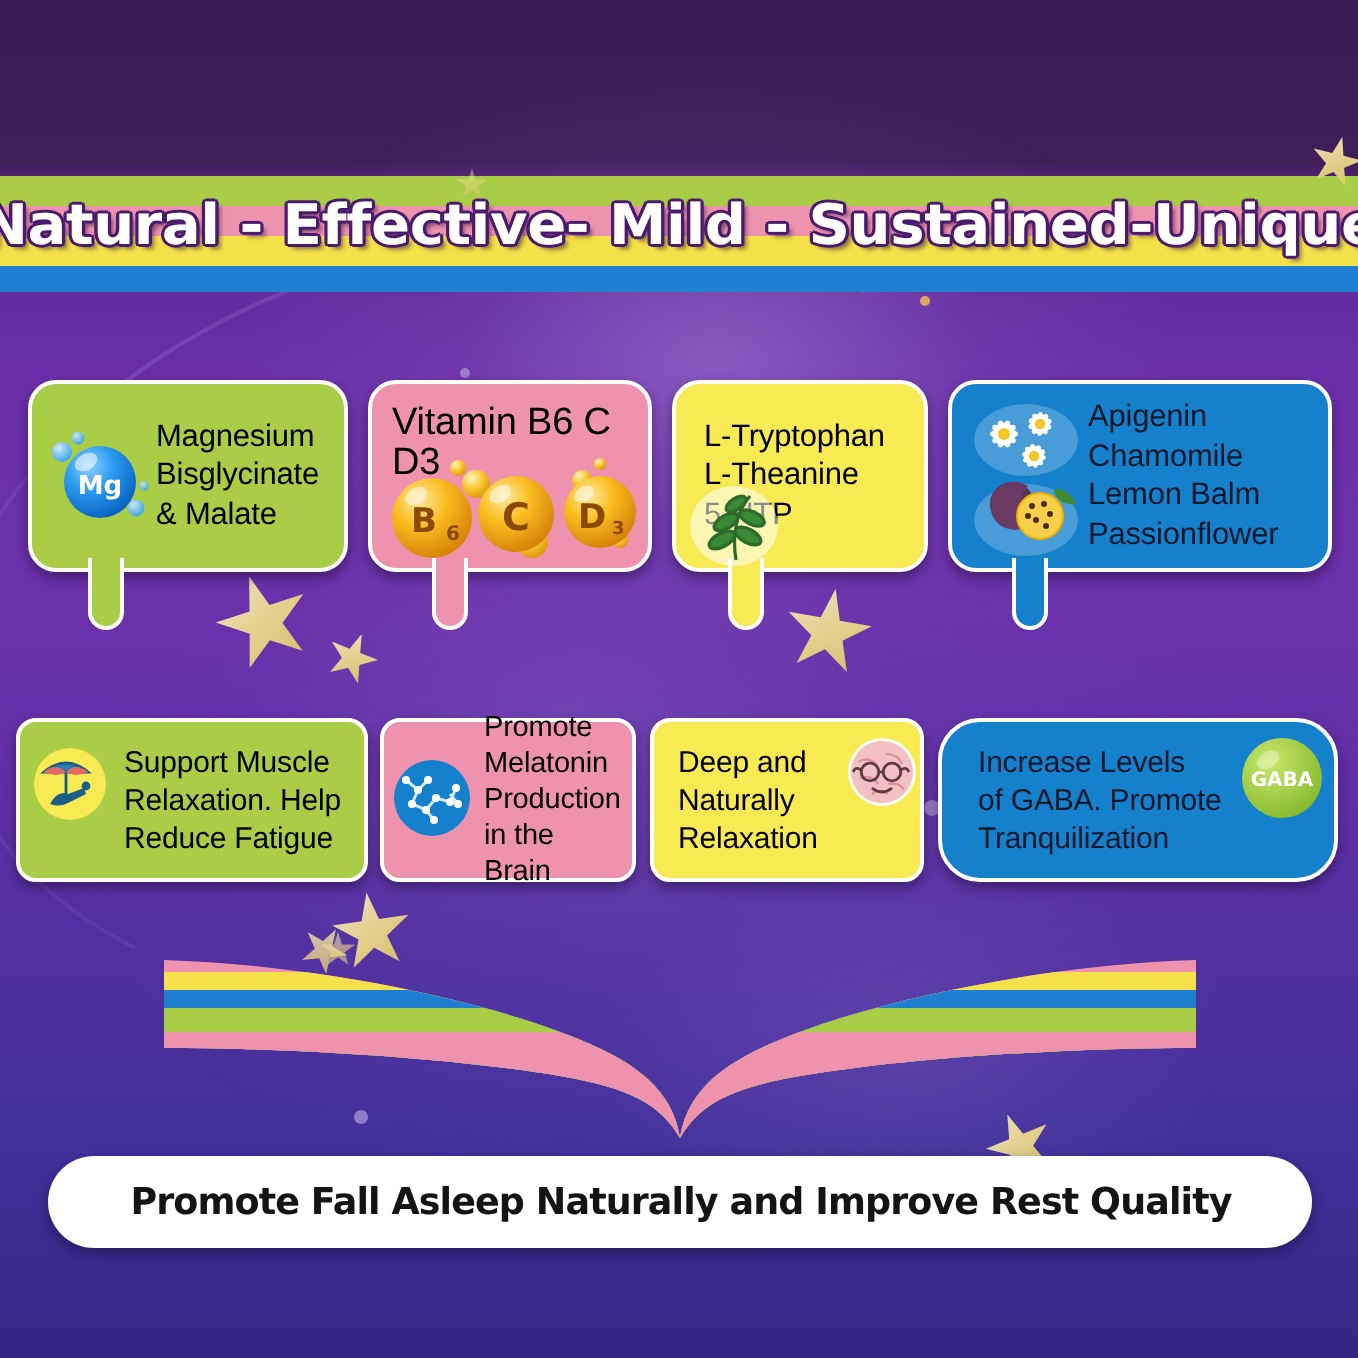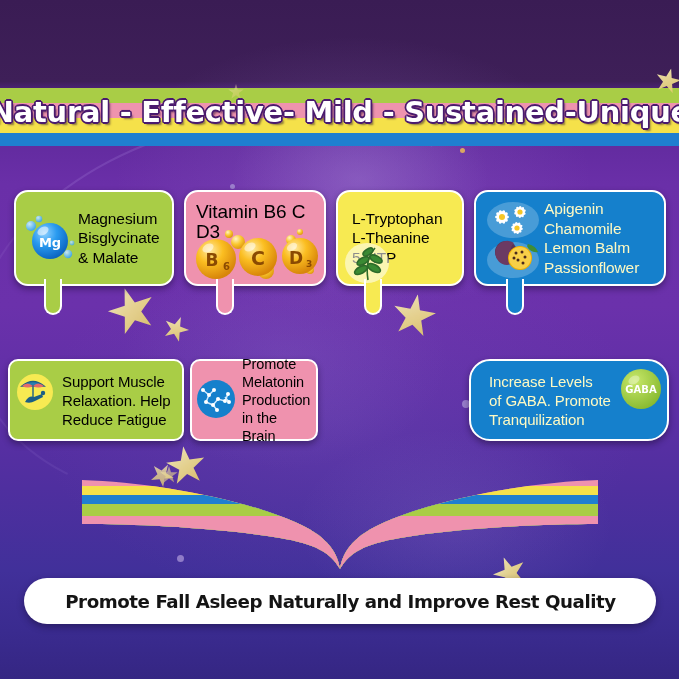--- a/index.html
+++ b/index.html
@@ -108,21 +108,21 @@
     font-size:15.5px; line-height:19.5px;
     color:#000000;
     font-family:"Liberation Sans", sans-serif;
     white-space:pre-line;
     letter-spacing:-0.1px;
   }
   .card.lime  { background:#a9cd46; }
   .card.pink  { background:#ef92ae; }
   .card.yellow{ background:#f7ea52; }
   .card.blue  { background:#1580cc; }
-  .card.blue .txt { color:#fef9c3; }
+  .card.blue .txt { color:#0f172a; }
 
   
   .tail {
     position:absolute; width:18px; height:36px; bottom:-31px;
     border-bottom-left-radius:9px; border-bottom-right-radius:9px;
     border-left:2px solid #fff; border-right:2px solid #fff; border-bottom:2px solid #fff;
     border-top:none;
   }
   .tail.lime  { background:#a9cd46; left:28px; }
   .tail.pink  { background:#ef92ae; left:30px; }
@@ -421,20 +421,40 @@
       <path d="M6 13 q5 -5 11 0 q-5 3 -11 0z" fill="#e46a6a"></path>
       <path d="M17 13 q5 -5 11 0 q-6 3 -11 0z" fill="#e46a6a"></path>
       <path d="M9 29 q4 -7 9 -5 l8 -3 l1 3 l-8 4 q-5 3 -10 1z" fill="#1b5f86"></path>
       <circle cx="27" cy="20" r="2.2" fill="#1b5f86"></circle>
     </svg>
     <div class="txt">Support Muscle
 Relaxation. Help
 Reduce Fatigue</div>
   </div>
 
+  <div class="card yellow flat" id="card-deep">
+    <svg class="icon" id="icon-brain" viewBox="0 0 40 38">
+      <circle cx="20" cy="19" r="17" fill="#ffffff" opacity=".9"></circle>
+      <circle cx="20" cy="19" r="15.5" fill="#f3c1c4"></circle>
+      <g stroke="#d98f96" stroke-width="1.1" fill="none">
+        <path d="M8 14 q5 -3 9 1 M9 22 q6 -2 9 3 M22 10 q6 0 8 5 M23 25 q6 -1 8 3 M15 30 q4 -3 8 0"></path>
+      </g>
+      <g stroke="#5a3a3c" stroke-width="1.4" fill="none">
+        <circle cx="14" cy="19" r="4.4"></circle>
+        <circle cx="25" cy="19" r="4.4"></circle>
+        <line x1="18.4" y1="19" x2="20.6" y2="19"></line>
+        <path d="M9.6 18 q-3 -2 -4 1"></path>
+        <path d="M29.4 18 q3 -2 4 1"></path>
+      </g>
+      <path d="M15 27 q5 4 10 0" stroke="#5a3a3c" stroke-width="1.4" fill="none"></path>
+    </svg>
+    <div class="txt">Deep and
+Naturally
+Relaxation</div>
+  </div>
 
   <div class="card blue flat" id="card-gaba">
     <div class="txt">Increase Levels
 of GABA. Promote
 Tranquilization</div>
     <svg class="icon" id="icon-gaba" viewBox="0 0 44 44">
       <defs>
         <radialGradient id="gabaG" cx="35%" cy="30%" r="75%">
           <stop offset="0%" stop-color="#c8e86a"></stop>
           <stop offset="100%" stop-color="#87b92f"></stop>

